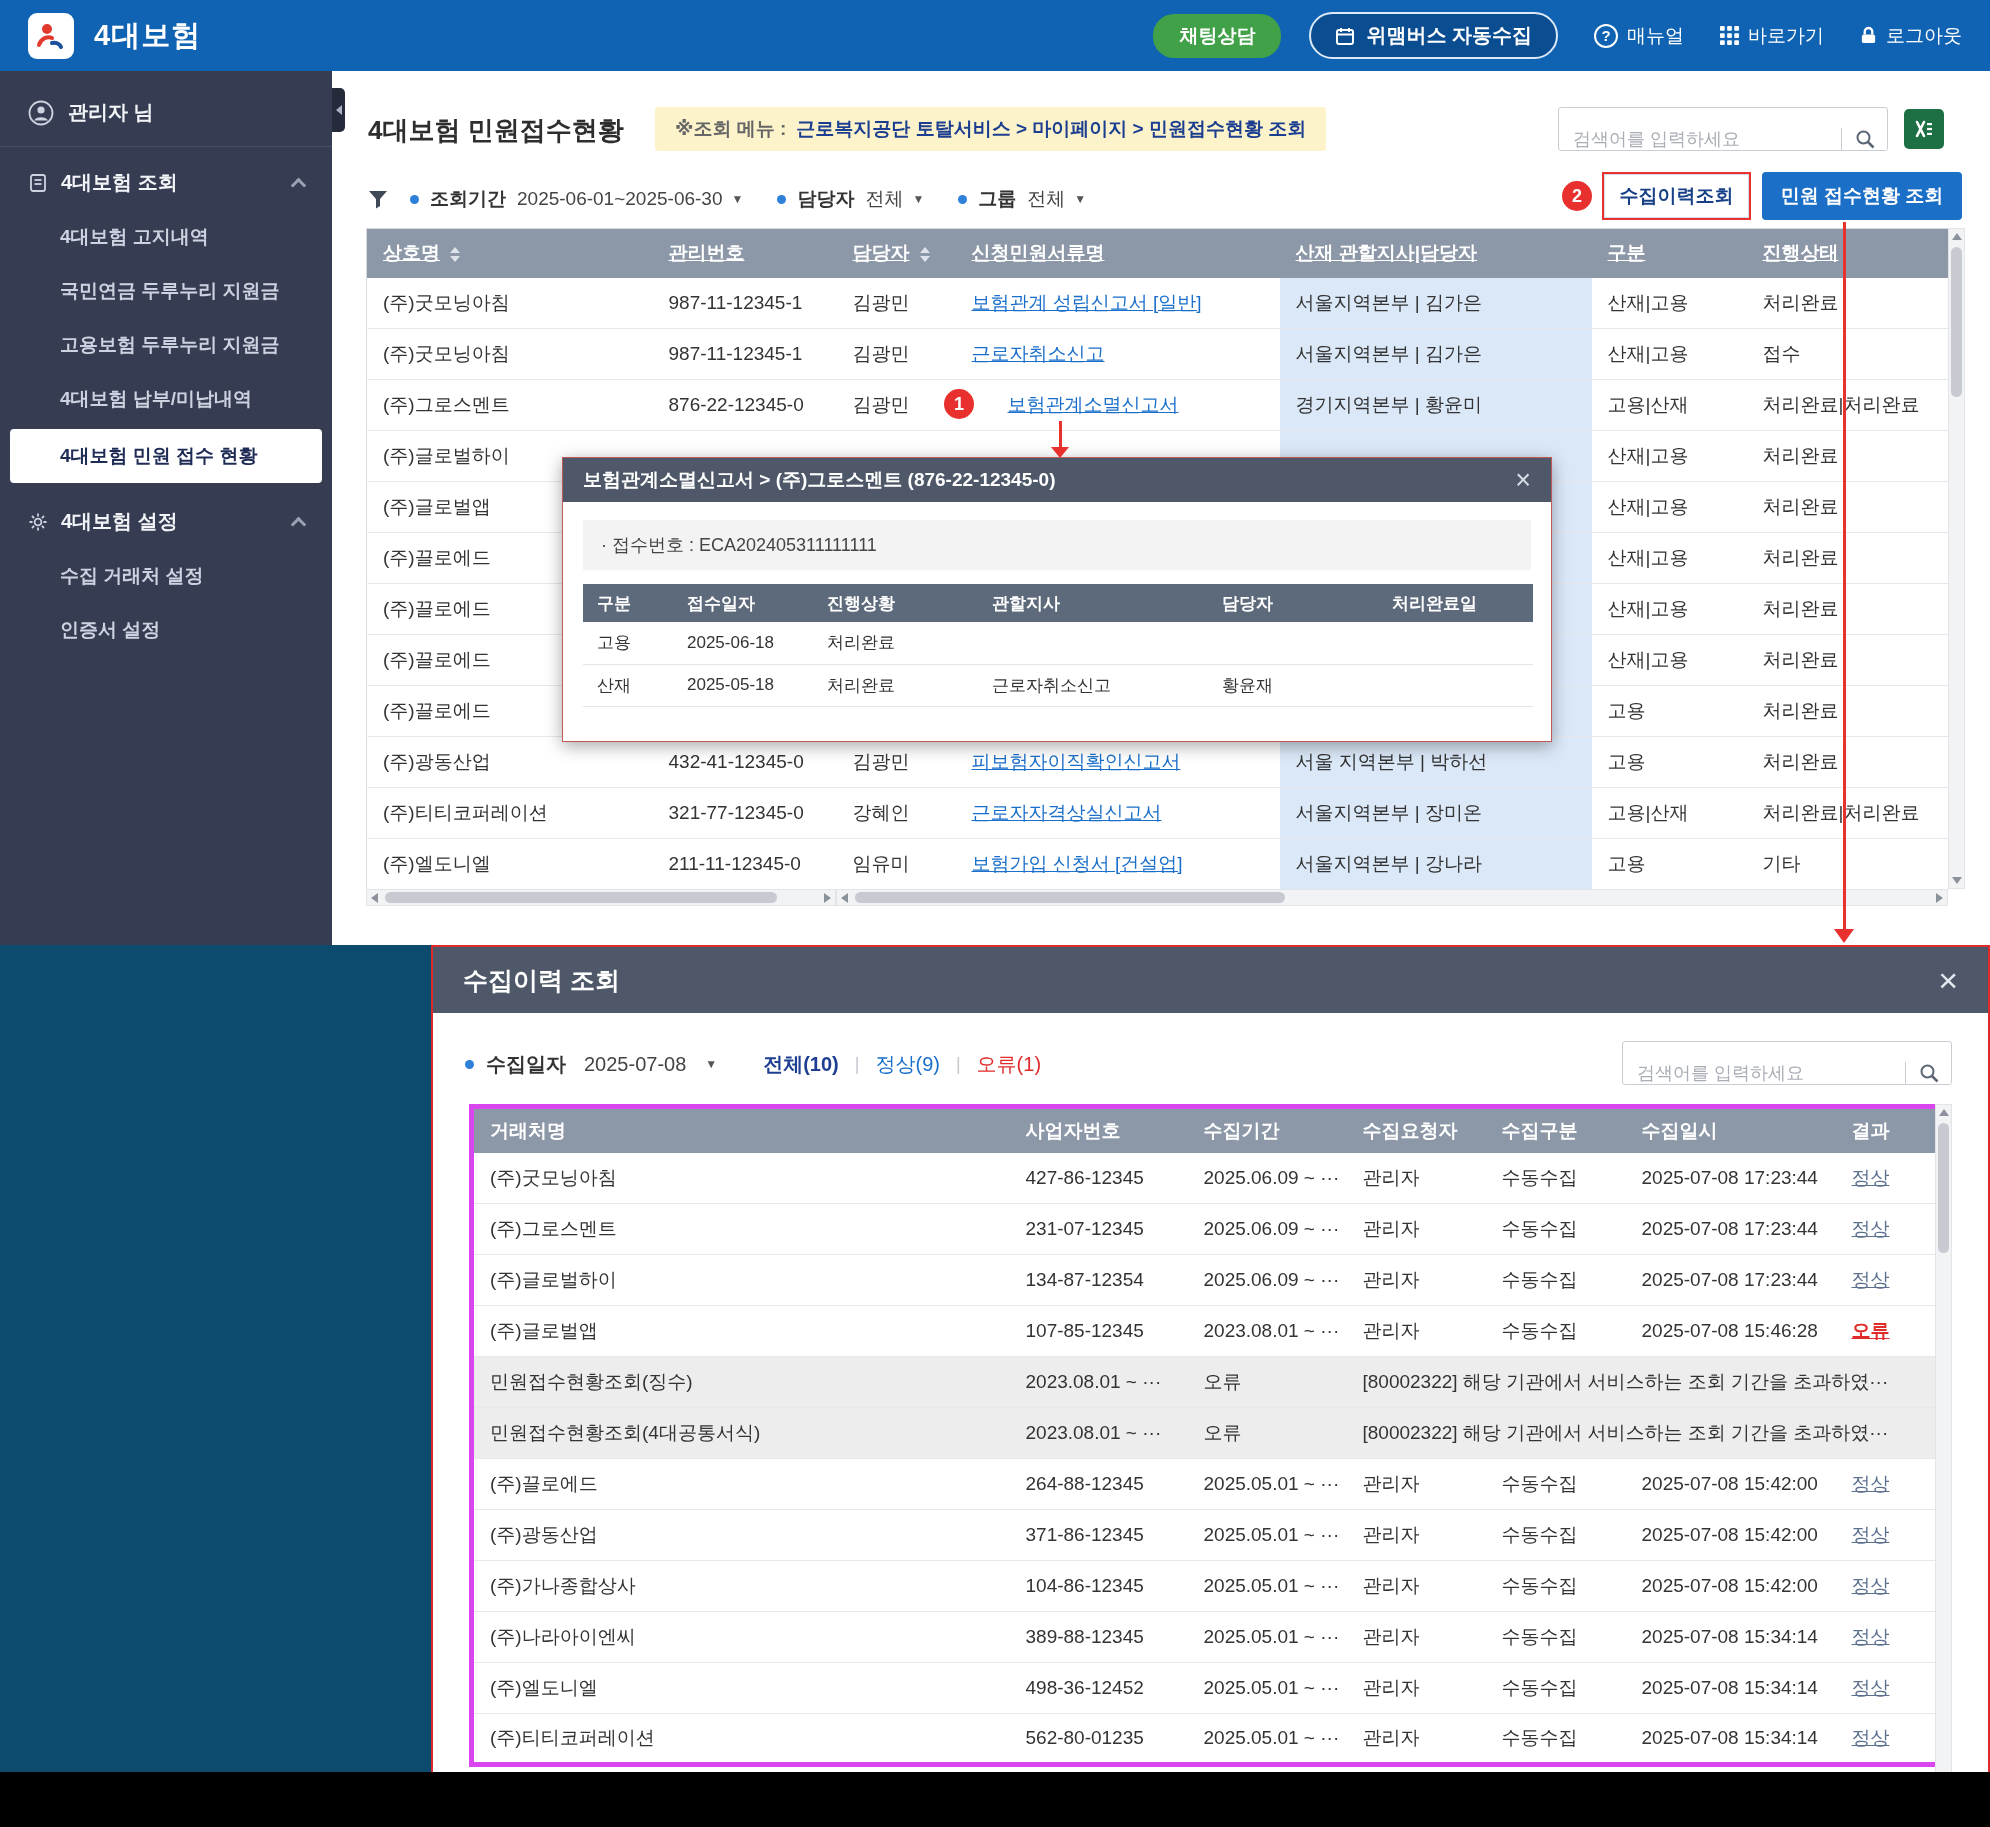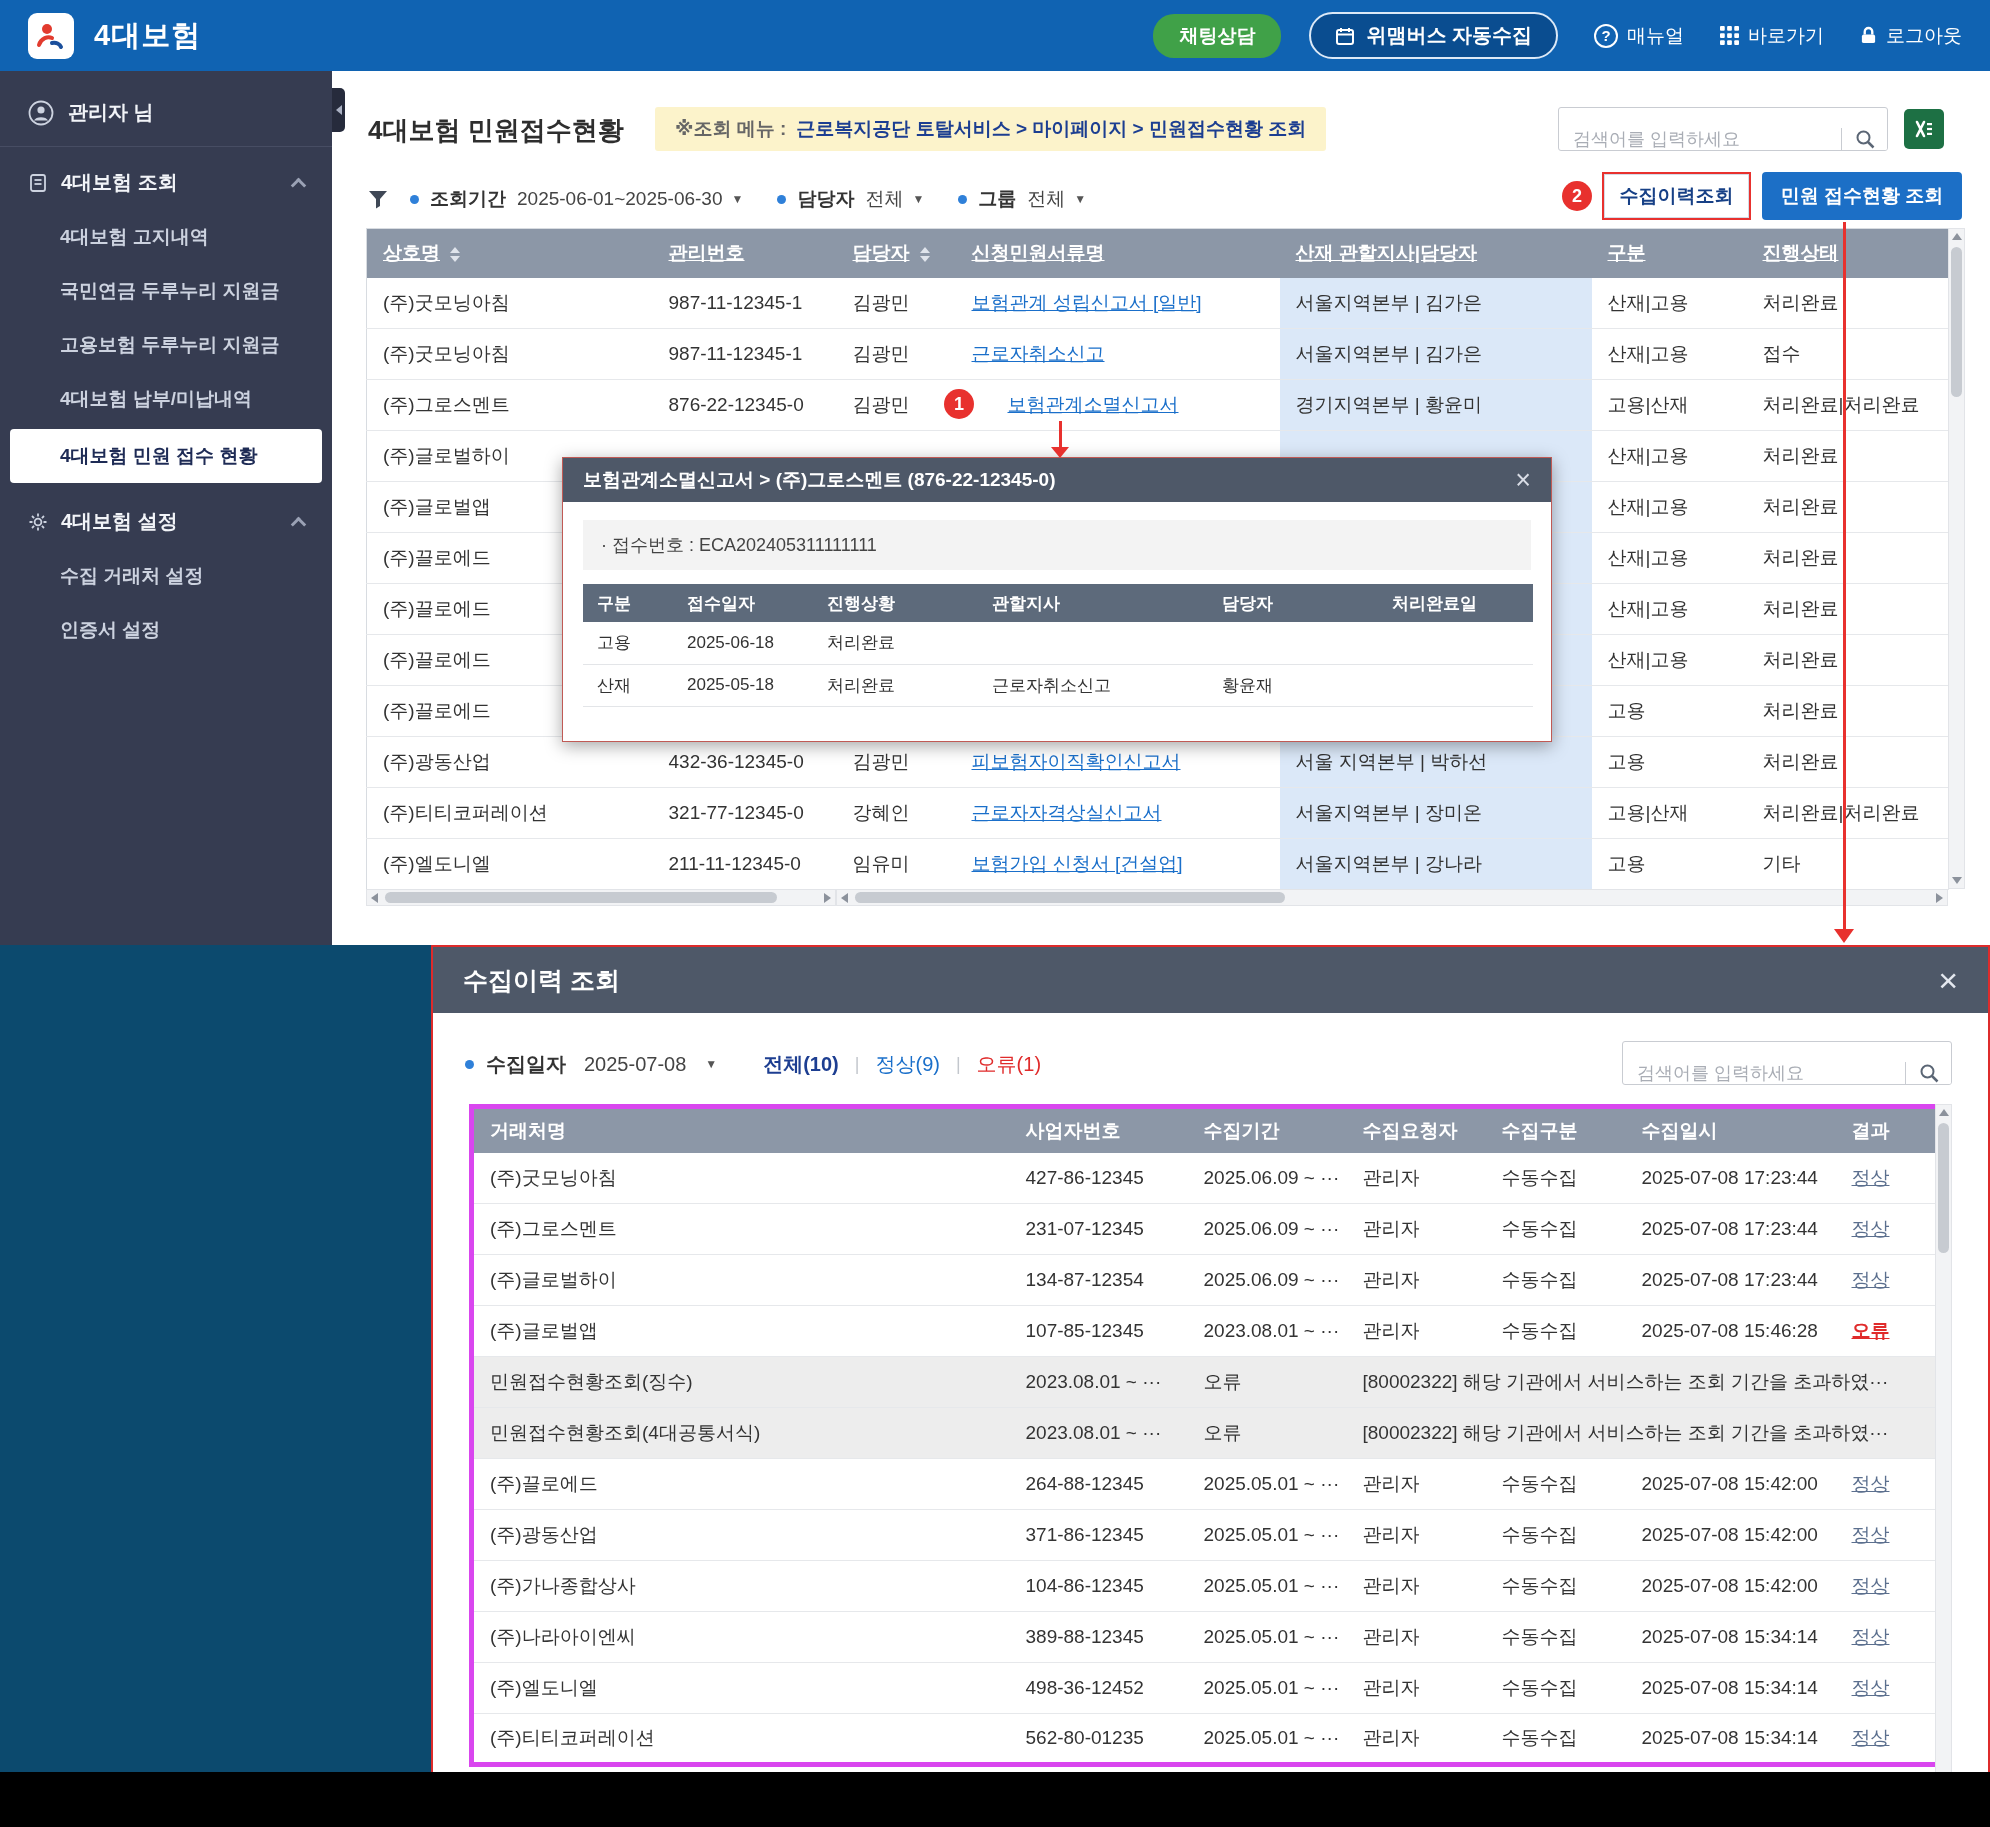--- a/index.html
+++ b/index.html
@@ -402,21 +402,21 @@
                 <td>(주)끌로에드</td>
                 <td></td>
                 <td></td>
                 <td></td>
                 <td></td>
                 <td>고용</td>
                 <td>처리완료</td>
               </tr>
               <tr>
                 <td>(주)광동산업</td>
-                <td>432-36-12345-0</td>
+                <td>432-41-12345-0</td>
                 <td>김광민</td>
                 <td>피보험자이직확인신고서</td>
                 <td>서울 지역본부  |  박하선</td>
                 <td>고용</td>
                 <td>처리완료</td>
               </tr>
               <tr>
                 <td>(주)티티코퍼레이션</td>
                 <td>321-77-12345-0</td>
                 <td>강혜인</td>

